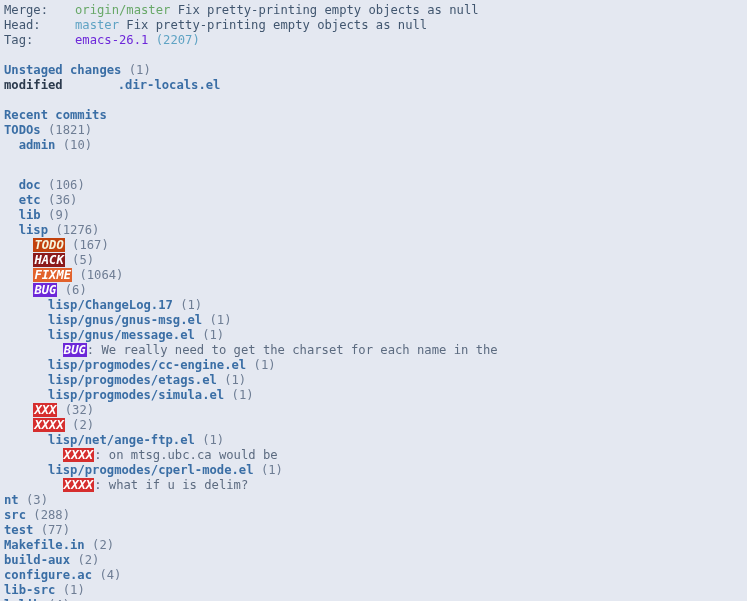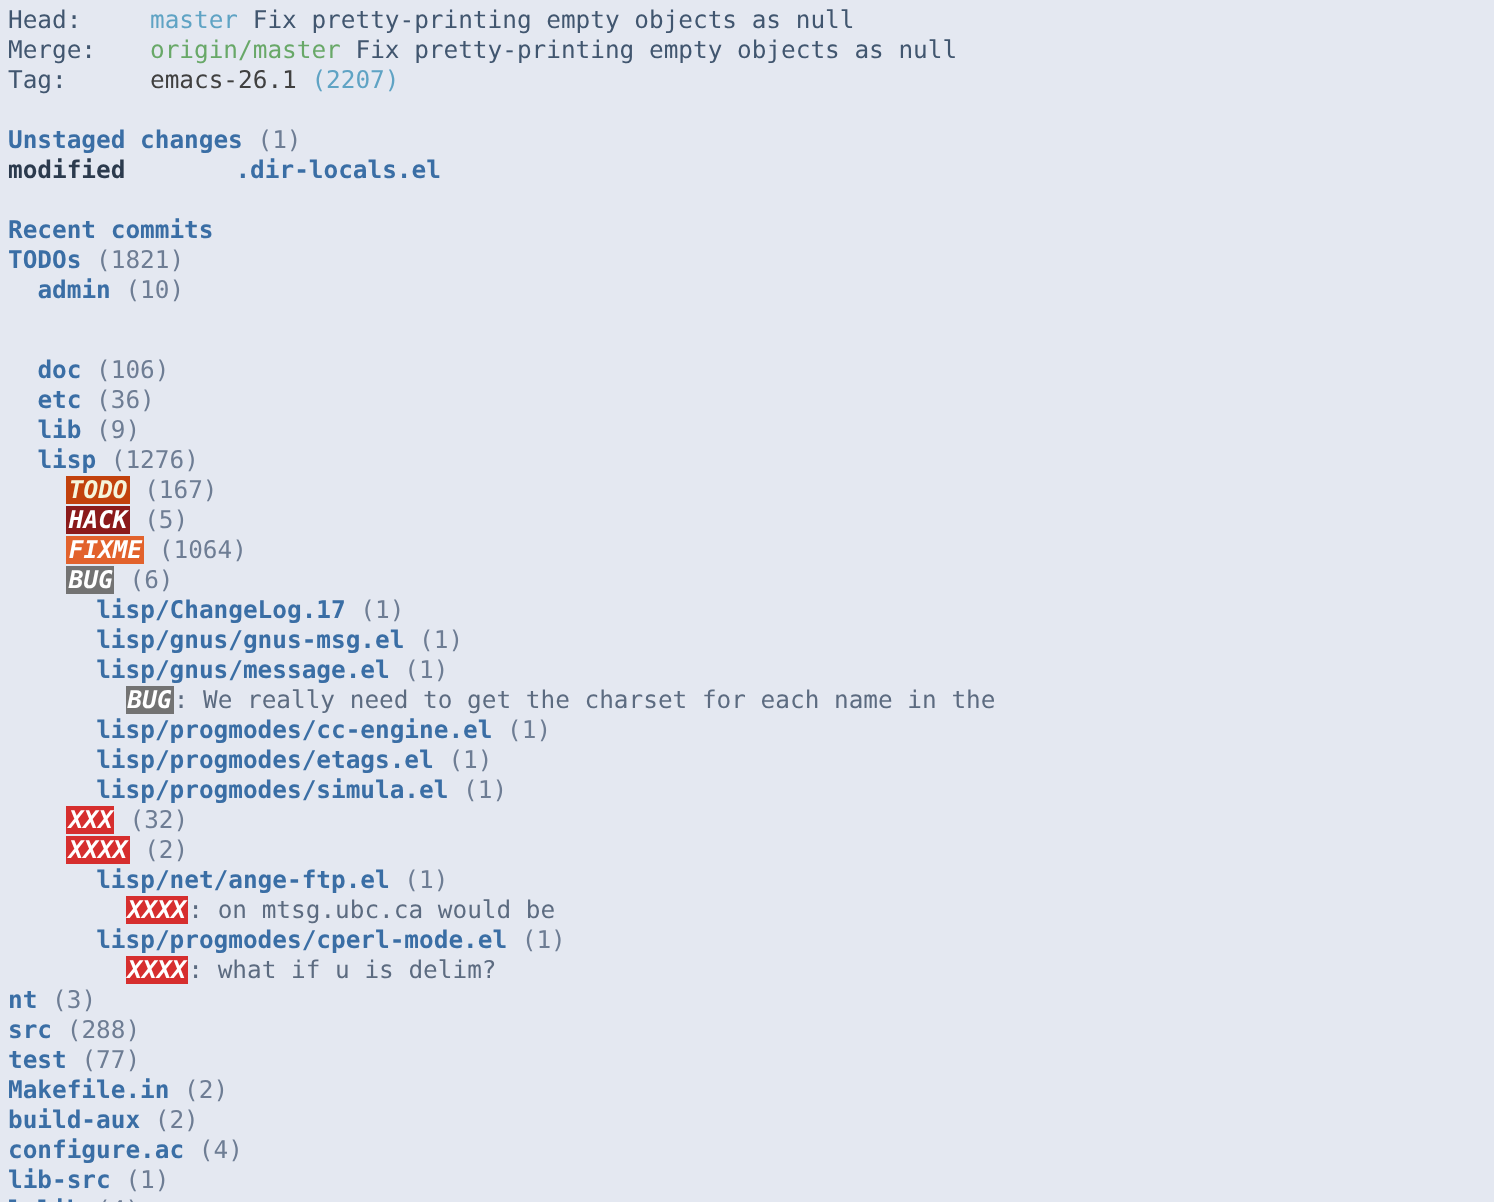--- a/index.html
+++ b/index.html
@@ -29,21 +29,21 @@
     line-height: 15px;
   }
   
   .hdr-label {
     color: #41566f;
     display: inline-block;
     width: 71px;
   }
   .val-branch      { color: #5fa3c4; }
   .val-remote      { color: #68a868; }
-  .val-tag         { color: #404040; }
+  .val-tag         { color: #6d28d9; }
   .val-count       { color: #5fa3c4; margin-top: 15px; }
   .val-msg         { color: #41566f; }
 
   
   .section-head {
     color: #3a6ea5;
     font-weight: bold;
   }
   .dim { color: #6e7d94; font-weight: normal; }
   .filestat {
@@ -68,31 +68,31 @@
   
   .kw {
     font-style: italic;
     font-weight: bold;
     color: #ffffff;
     padding: 0 1px;
   }
   .kw-todo  { background: #c2410c; color:#f5f5dc; }
   .kw-hack  { background: #8b1a1a; }
   .kw-fixme { background: #e2622c; }
-  .kw-bug   { background: #737373; }
+  .kw-bug   { background: #6d28d9; }
   .kw-xxx   { background: #d62e2e; }
 </style>
 </head>
 <body>
 
 <div id="magit-buffer">
 
   <div id="header-section">
+      <div class="line"><span class="hdr-label">Merge:</span><span class="val-remote">origin/master</span><span class="val-msg"> Fix pretty-printing empty objects as null</span></div>
       <div class="line"><span class="hdr-label">Head:</span><span class="val-branch">master</span><span class="val-msg"> Fix pretty-printing empty objects as null</span></div>
-      <div class="line"><span class="hdr-label">Merge:</span><span class="val-remote">origin/master</span><span class="val-msg"> Fix pretty-printing empty objects as null</span></div>
       <div class="line"><span class="hdr-label">Tag:</span><span class="val-tag">emacs-26.1</span><span class="val-count"> (2207)</span></div>
     </div>
 
   <div class="line"> </div>
 
   <div class="line"><span class="section-head">Unstaged changes</span><span class="dim"> <span>(1)</span></span></div>
 
   <div id="unstaged-files">
       <div class="line"><span class="filestat">modified</span><span>   </span><span class="filename">.dir-locals.el</span></div>
     </div>

